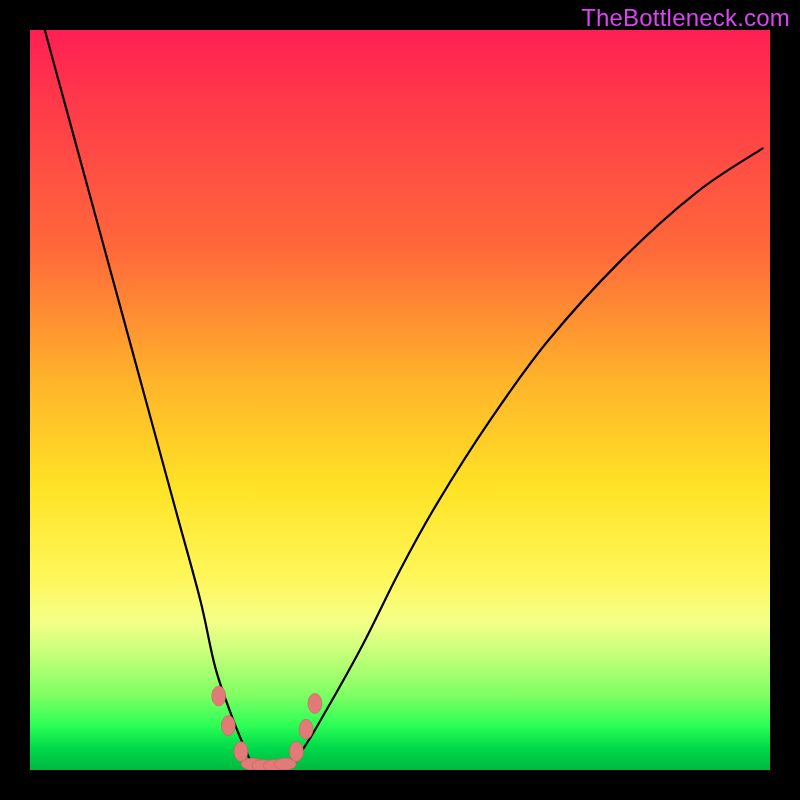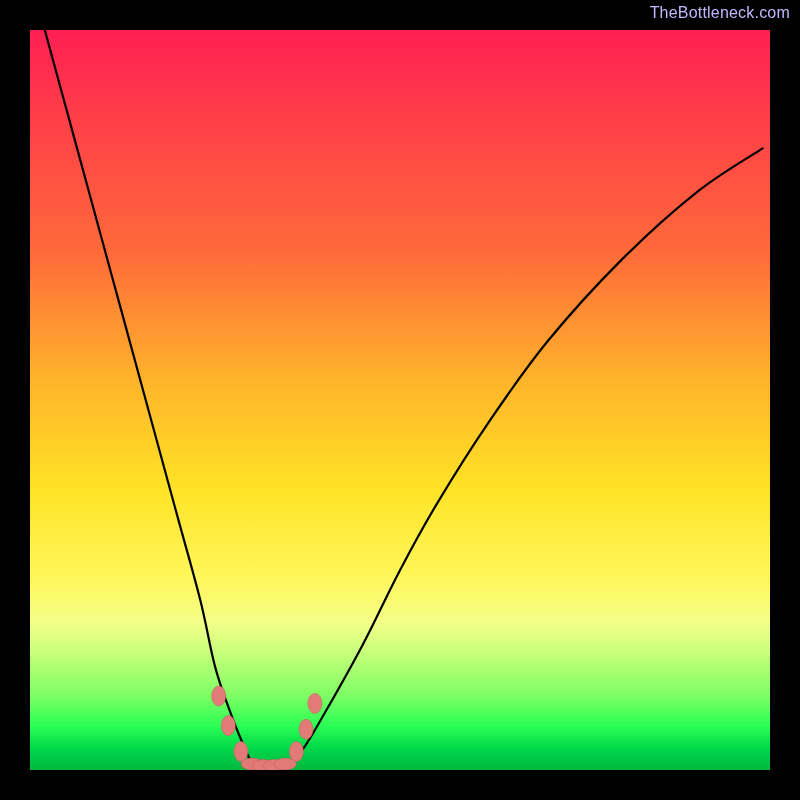--- a/index.html
+++ b/index.html
@@ -36,22 +36,22 @@
       #7dff64 90%,
       #2cff55 94%,
       #00d94a 97%,
       #00b840 100%
     );
   }
   .watermark {
     position: absolute;
     top: 4px;
     right: 10px;
-    color: #c4b5fd;
-    font-size: 16px;
+    color: #d946ef;
+    font-size: 24px;
     font-weight: 500;
     letter-spacing: 0.2px;
     user-select: none;
   }
   svg.overlay {
     position: absolute;
     left: 0;
     top: 0;
     width: 740px;
     height: 740px;

